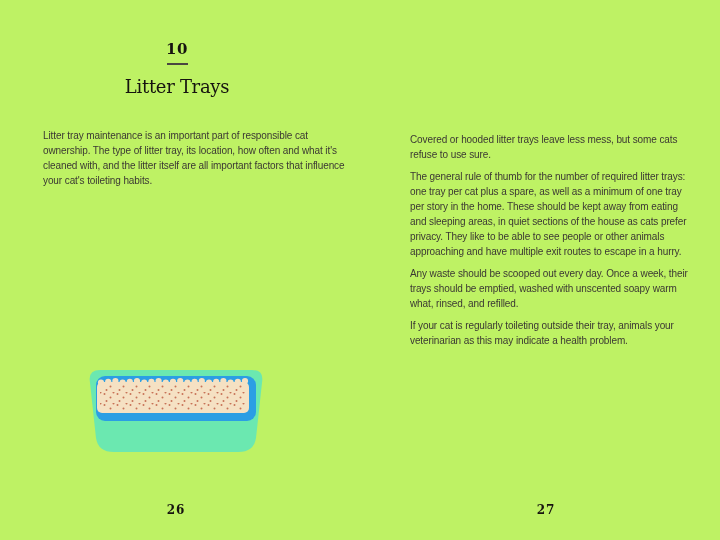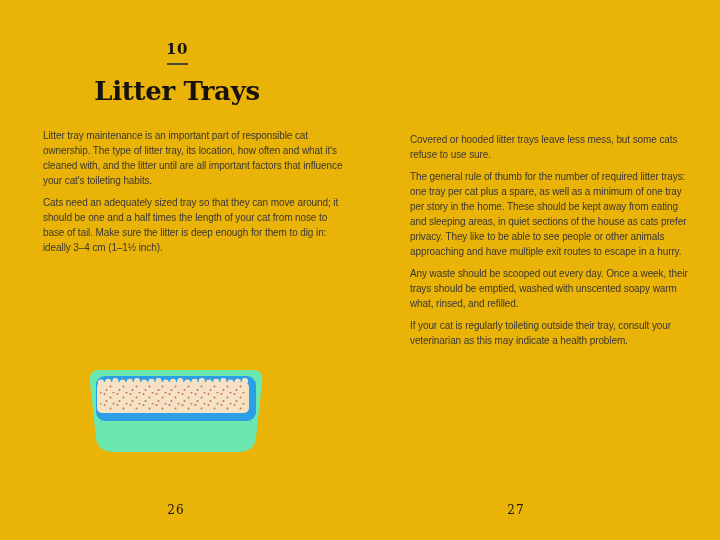--- a/index.html
+++ b/index.html
@@ -1,19 +1,19 @@
 <!DOCTYPE html>
 <html><head>
 <meta charset="utf-8">
 <style>
   html, body { margin: 0; padding: 0; background: #FCF3EB; }
   .spread {
     position: relative;
     width: 720px; height: 540px;
-    background: #eab308;
+    background: #bef264;
     font-family: "Liberation Sans", sans-serif;
     color: #3B3833;
     overflow: hidden;
   }
   .header {
     position: absolute; left: 0; top: 42px; width: 354px;
     text-align: center;
   }
   .chapter-num {
     font-family: "DejaVu Serif", serif;
@@ -24,22 +24,22 @@
     letter-spacing: 0.5px;
   }
   .rule {
     width: 21px; height: 2px;
     background: #4A4641;
     margin: 6px auto 0;
   }
   .title {
     margin: 12px 0 0;
     font-family: "DejaVu Serif", serif;
-    font-weight: bold;
-    font-size: 26px;
+    font-weight: normal;
+    font-size: 18px;
     line-height: 1.15;
     letter-spacing: -0.3px;
     color: #16130F;
   }
   .col {
     position: absolute;
     font-size: 10px;
     line-height: 15px;
     letter-spacing: -0.1px;
     color: #3B3833;
@@ -49,50 +49,49 @@
   .col-right { left: 410px; top: 132px; width: 278px; }
   .tray {
     position: absolute;
     left: 89px; top: 370px;
     width: 174px; height: 82px;
   }
   .pagenum {
     position: absolute;
     top: 503px;
     font-family: "DejaVu Serif", serif;
-    font-weight: normal;
+    font-weight: bold;
     font-size: 12px;
     color: #16130F;
     letter-spacing: 1px;
     transform: translateX(-50%);
   }
   .pn-left  { left: 176px; }
-  .pn-right { left: 516px; }
+  .pn-right { left: 546px; }
 </style>
 </head>
 <body>
 
 <div class="spread">
 
   <div class="header">
     <div class="chapter-num">10</div>
     <div class="rule"></div>
     <h1 class="title">Litter Trays</h1>
   </div>
 
   <div class="col col-left">
-    <p>Litter tray maintenance is an important part of responsible cat ownership. The type of litter tray, its location, how often and what it's cleaned with, and the litter until are all important factors that influence your cat's toileting habits.</p>
-    <p>Cats need an adequately sized tray so that they can move around; it should be one and a half times the length of your cat from nose to base of tail. Make sure the litter is deep enough for them to dig in: ideally 3–4 cm (1–1½ inch).</p>
+    <p>Litter tray maintenance is an important part of responsible cat ownership. The type of litter tray, its location, how often and what it's cleaned with, and the litter itself are all important factors that influence your cat's toileting habits.</p>
   </div>
 
   <div class="col col-right">
     <p>Covered or hooded litter trays leave less mess, but some cats refuse to use sure.</p>
     <p>The general rule of thumb for the number of required litter trays: one tray per cat plus a spare, as well as a minimum of one tray per story in the home. These should be kept away from eating and sleeping areas, in quiet sections of the house as cats prefer privacy. They like to be able to see people or other animals approaching and have multiple exit routes to escape in a hurry.</p>
     <p>Any waste should be scooped out every day. Once a week, their trays should be emptied, washed with unscented soapy warm what, rinsed, and refilled.</p>
-    <p>If your cat is regularly toileting outside their tray, consult your veterinarian as this may indicate a health problem.</p>
+    <p>If your cat is regularly toileting outside their tray, animals your veterinarian as this may indicate a health problem.</p>
   </div>
 
   <svg class="tray" viewBox="0 0 174 82" aria-hidden="true">
     <defs>
       <pattern id="specks" width="13" height="11" patternUnits="userSpaceOnUse">
         <circle cx="2.5" cy="2" r="1" fill="#C2664B"></circle>
         <circle cx="8.5" cy="5.5" r="1" fill="#C2664B"></circle>
         <circle cx="4.5" cy="9" r="1" fill="#C2664B"></circle>
         <circle cx="11.5" cy="0.5" r="1" fill="#C2664B"></circle>
       </pattern>

